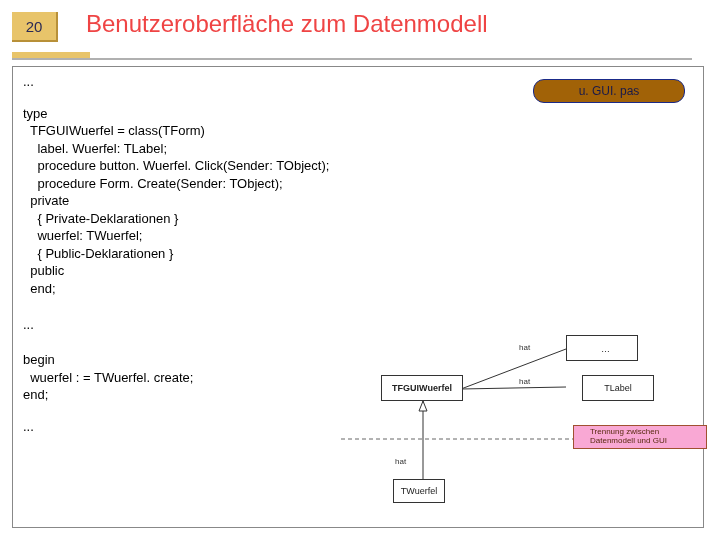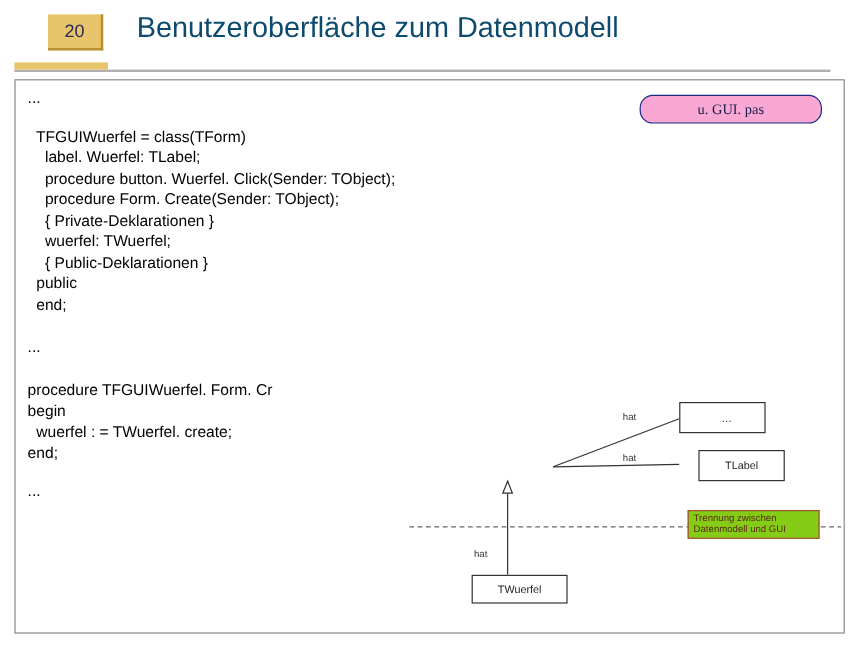--- a/index.html
+++ b/index.html
@@ -9,37 +9,36 @@
     height: 540px;
     background: #fff;
     font-family: Verdana, Arial, sans-serif;
     position: relative;
     overflow: hidden;
   }
   .header {
     display: flex;
     align-items: flex-start;
     padding: 8px 0 0 0;
-    margin-left: 28px;
   }
   .slide-num {
     width: 44px;
     height: 28px;
     background: #e8c46a;
     color: #2a2a55;
     font-size: 15px;
     display: flex;
     align-items: center;
     justify-content: center;
     margin: 4px 0 0 12px;
     border-right: 2px solid #b89038;
     border-bottom: 2px solid #b89038;
   }
   .title {
-    color: #0c4a6e;
+    color: #ef4444;
     font-size: 24px;
     font-weight: 400;
     margin: 0 0 0 28px;
     padding-top: 2px;
     font-family: Verdana, Arial, sans-serif;
   }
   .underline {
     position: absolute;
     left: 12px;
     top: 52px;
@@ -70,29 +69,28 @@
     line-height: 1.35;
     color: #000;
   }
   .code-line { white-space: pre; }
   .file-badge {
     position: absolute;
     right: 18px;
     top: 12px;
     width: 150px;
     height: 22px;
-    background: #f9a8d4;
+    background: #a16207;
     border: 1px solid #1a2a88;
     border-radius: 11px;
     display: flex;
     align-items: center;
     justify-content: center;
     font-size: 12px;
     color: #1a1a4a;
-    font-family: Liberation Serif, serif;
   }
   .diagram {
     position: absolute;
     left: 328px;
     top: 262px;
     width: 360px;
     height: 200px;
     font-size: 9px;
     color: #222;
   }
@@ -107,24 +105,24 @@
     padding: 2px;
   }
   .dlabel {
     position: absolute;
     font-size: 8px;
     color: #333;
   }
   .note-box {
     position: absolute;
     border: 1px solid #a05030;
-    background: #84cc16;
+    background: #f9a8d4;
     font-size: 8px;
     color: #5a2a10;
-    padding: 2px 4px;
+    padding: 2px 16px;
     line-height: 1.1;
   }
   svg.diag-lines {
     position: absolute;
     left: 0;
     top: 0;
     width: 360px;
     height: 200px;
   }
 </style>
@@ -135,55 +133,57 @@
   <div class="slide-num">20</div>
   <div class="title">Benutzeroberfläche zum Datenmodell</div>
 </div>
 <div class="underline"></div>
 
 <div class="code-frame">
   <div class="file-badge">u. GUI. pas</div>
 
   <div class="code-line">...</div>
   <div style="height:14px"></div>
+  <div class="code-line">type</div>
   <div class="code-line">  TFGUIWuerfel = class(TForm)</div>
   <div class="code-line">    label. Wuerfel: TLabel;</div>
   <div class="code-line">    procedure button. Wuerfel. Click(Sender: TObject);</div>
   <div class="code-line">    procedure Form. Create(Sender: TObject);</div>
+  <div class="code-line">  private</div>
   <div class="code-line">    { Private-Deklarationen }</div>
   <div class="code-line">    wuerfel: TWuerfel;</div>
   <div class="code-line">    { Public-Deklarationen }</div>
   <div class="code-line">  public</div>
   <div class="code-line">  end;</div>
   <div style="height:18px"></div>
   <div class="code-line">...</div>
   <div style="height:18px"></div>
-  <div class="code-line">procedure TFGUIWuerfel. Form. Cr</div>
   <div class="code-line">begin</div>
   <div class="code-line">  wuerfel : = TWuerfel. create;</div>
   <div class="code-line">end;</div>
   <div style="height:14px"></div>
   <div class="code-line">...</div>
 
   <div class="diagram">
     <svg class="diag-lines">
       <line x1="120" y1="60" x2="225" y2="20" stroke="#333" stroke-width="1"></line>
       <line x1="120" y1="60" x2="225" y2="58" stroke="#333" stroke-width="1"></line>
       <line x1="82" y1="72" x2="82" y2="150" stroke="#333" stroke-width="1"></line>
       <polygon points="82,72 78,82 86,82" fill="#fff" stroke="#333" stroke-width="1"></polygon>
       <line x1="0" y1="110" x2="360" y2="110" stroke="#666" stroke-width="1" stroke-dasharray="4,3"></line>
     </svg>
 
+    <div class="dbox" style="left:40px; top:46px; width:82px; height:26px; font-weight:bold;">TFGUIWuerfel</div>
 
     <div class="dbox" style="left:225px; top:6px; width:72px; height:26px;"></div>
     <div style="position:absolute; left:260px; top:14px; font-size:9px;">…</div>
 
     <div class="dbox" style="left:241px; top:46px; width:72px; height:26px;">TLabel</div>
 
-    <div class="dbox" style="left:52px; top:150px; width:80px; height:24px;">TWuerfel</div>
+    <div class="dbox" style="left:52px; top:150px; width:52px; height:24px;">TWuerfel</div>
 
     <div class="dlabel" style="left:178px; top:14px;">hat</div>
     <div class="dlabel" style="left:178px; top:48px;">hat</div>
     <div class="dlabel" style="left:54px; top:128px;">hat</div>
 
     <div class="note-box" style="left:232px; top:96px; width:100px;">
       <div>Trennung zwischen</div>
       <div>Datenmodell und GUI</div>
     </div>
   </div>

